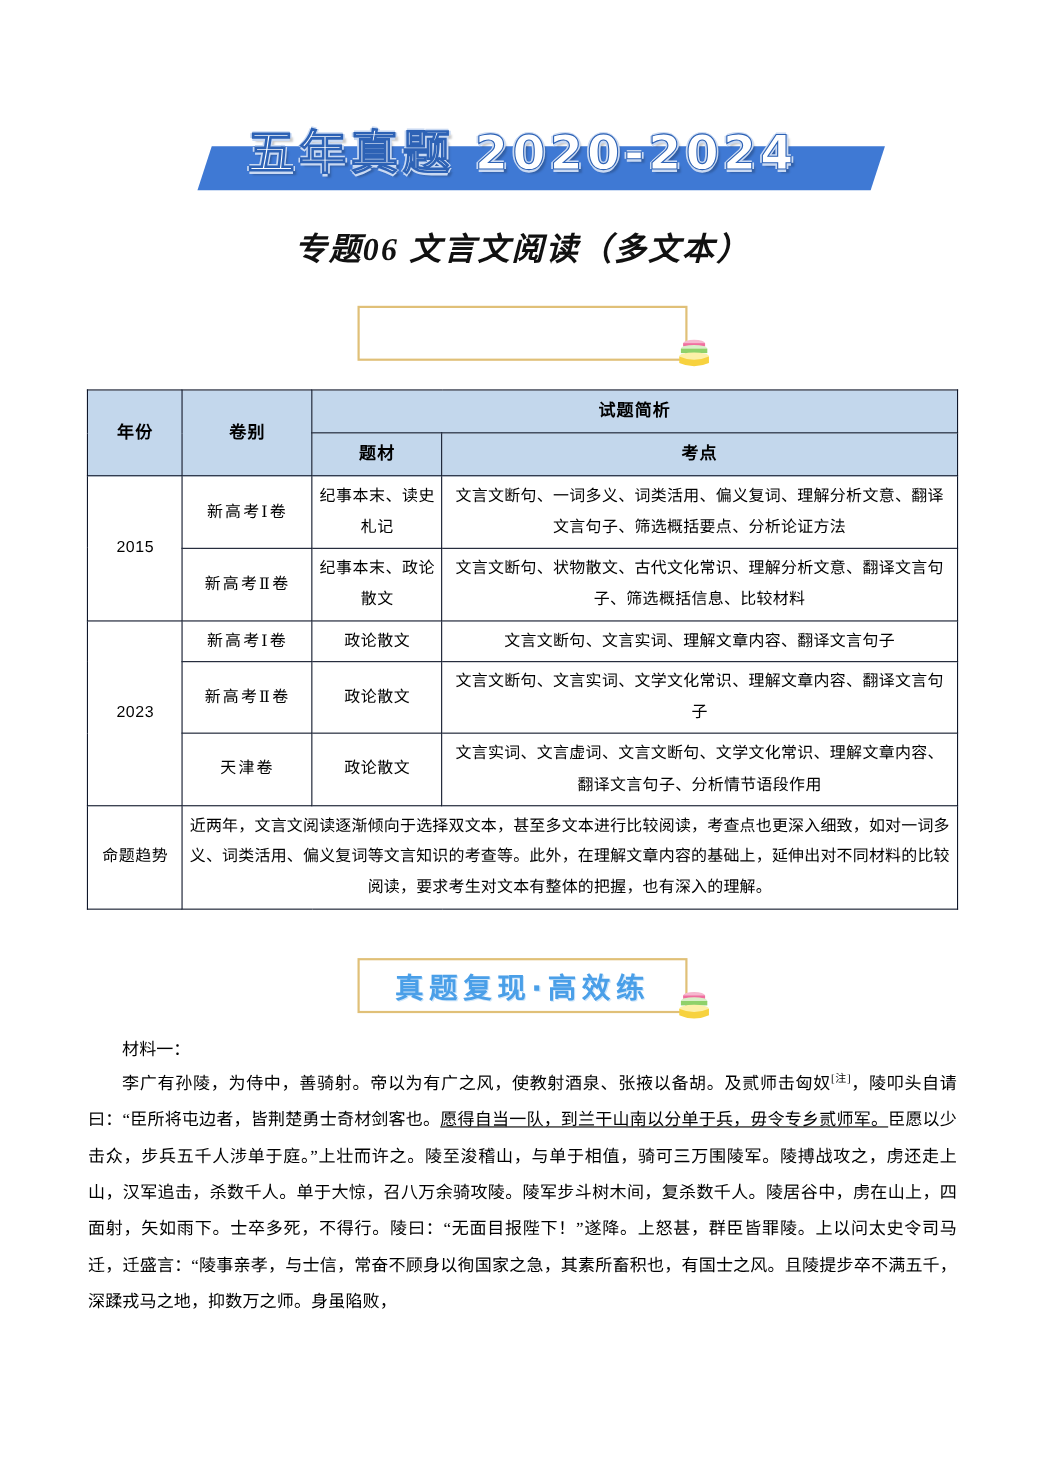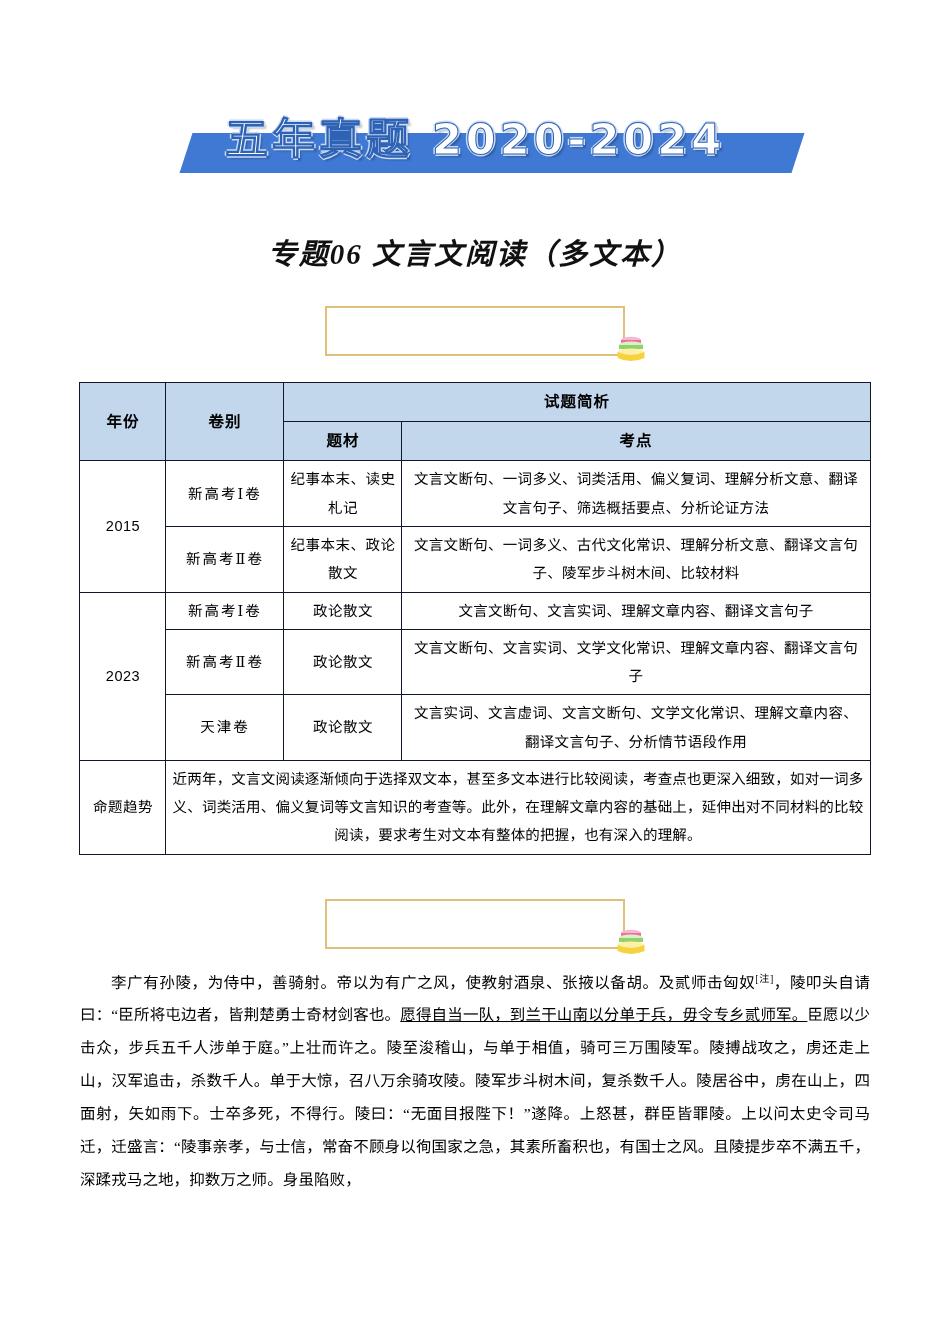--- a/index.html
+++ b/index.html
@@ -13,21 +13,21 @@
     position: relative;
     font-family: "Liberation Serif", "DejaVu Serif", serif;
     color: #000000;
     overflow: hidden;
   }
 
   
   .banner-wrap {
     position: relative;
     margin: 0;
-    padding-top: 120px;
+    padding-top: 92px;
     height: 92px;
   }
   .banner-bar {
     position: absolute;
     left: 186px;
     top: 133px;
     width: 612px;
     height: 40px;
     background: #3f79d4;
     transform: skewX(-18deg);
@@ -232,21 +232,21 @@
   <tbody>
     <tr>
       <td class="year-cell" rowspan="2">2015</td>
       <td class="paper-cell">新高考Ⅰ卷</td>
       <td class="genre-cell">纪事本末、读史札记</td>
       <td class="points-cell">文言文断句、一词多义、词类活用、偏义复词、理解分析文意、翻译文言句子、筛选概括要点、分析论证方法</td>
     </tr>
     <tr>
       <td class="paper-cell">新高考Ⅱ卷</td>
       <td class="genre-cell">纪事本末、政论散文</td>
-      <td class="points-cell">文言文断句、一词多义、古代文化常识、理解分析文意、翻译文言句子、陵军步斗树木间、比较材料</td>
+      <td class="points-cell">文言文断句、状物散文、古代文化常识、理解分析文意、翻译文言句子、筛选概括信息、比较材料</td>
     </tr>
     <tr>
       <td class="year-cell" rowspan="3">2023</td>
       <td class="paper-cell">新高考Ⅰ卷</td>
       <td class="genre-cell">政论散文</td>
       <td class="points-cell">文言文断句、文言实词、理解文章内容、翻译文言句子</td>
     </tr>
     <tr>
       <td class="paper-cell">新高考Ⅱ卷</td>
       <td class="genre-cell">政论散文</td>
@@ -259,28 +259,30 @@
     </tr>
     <tr>
       <td class="trend-label">命题趋势</td>
       <td class="trend-body" colspan="3">近两年，文言文阅读逐渐倾向于选择双文本，甚至多文本进行比较阅读，考查点也更深入细致，如对一词多义、词类活用、偏义复词等文言知识的考查等。此外，在理解文章内容的基础上，延伸出对不同材料的比较阅读，要求考生对文本有整体的把握，也有深入的理解。</td>
     </tr>
   </tbody>
 </table>
 
 <div class="sec2-wrap">
   <div class="section-head">
+    <span class="sh-text">真题复现·高效练</span>
     <svg class="books-icon" viewBox="0 0 40 34">
       <ellipse cx="20" cy="8" rx="10" ry="3.2" fill="#f6b8cf"></ellipse>
       <rect x="10" y="8" width="20" height="3" fill="#f06fa0"></rect>
       <ellipse cx="20" cy="13" rx="12" ry="3.4" fill="#d9f0c8"></ellipse>
       <rect x="8" y="13" width="24" height="4" fill="#8fd16a"></rect>
       <ellipse cx="20" cy="20" rx="13.5" ry="3.6" fill="#fdf0a8"></ellipse>
       <path d="M6.5 20 L6.5 26 Q20 32 33.5 26 L33.5 20 Q20 26 6.5 20 Z" fill="#f7d23f"></path>
     </svg>
   </div>
 </div>
 
 <div class="body-block">
 
+  <div class="material-label">材料一：</div>
 
   <div class="passage"><span>李广有孙陵，为侍中，善骑射。帝以为有广之风，使教射酒泉、张掖以备胡。及贰师击匈奴</span><span class="fn">[注]</span><span>，陵叩头自请曰：“臣所将屯边者，皆荆楚勇士奇材剑客也。</span><span class="u">愿得自当一队，到兰干山南以分单于兵，毋令专乡贰师军。</span><span>臣愿以少击众，步兵五千人涉单于庭。”上壮而许之。陵至浚稽山，与单于相值，骑可三万围陵军。陵搏战攻之，虏还走上山，汉军追击，杀数千人。单于大惊，召八万余骑攻陵。陵军步斗树木间，复杀数千人。陵居谷中，虏在山上，四面射，矢如雨下。士卒多死，不得行。陵曰：“无面目报陛下！”遂降。上怒甚，群臣皆罪陵。上以问太史令司马迁，迁盛言：“陵事亲孝，与士信，常奋不顾身以徇国家之急，其素所畜积也，有国士之风。且陵提步卒不满五千，深蹂戎马之地，抑数万之师。身虽陷败，</span></div>
 </div>
 
 </body></html>

